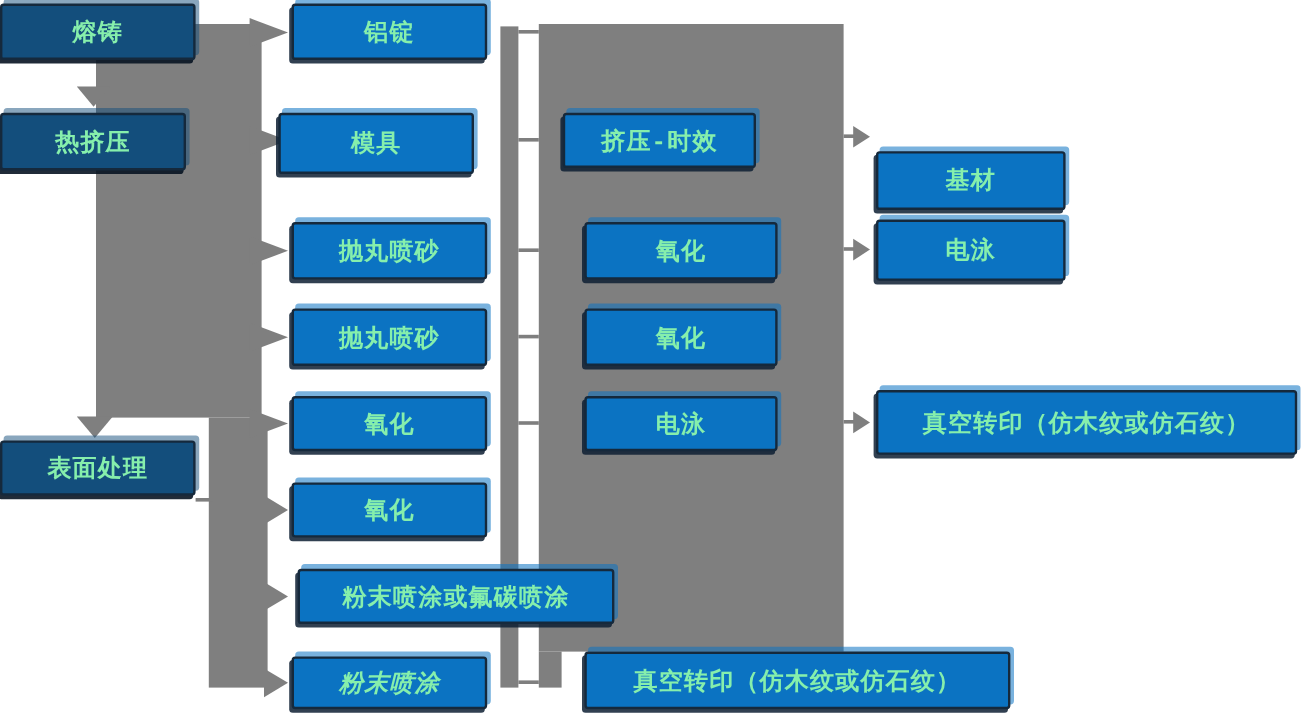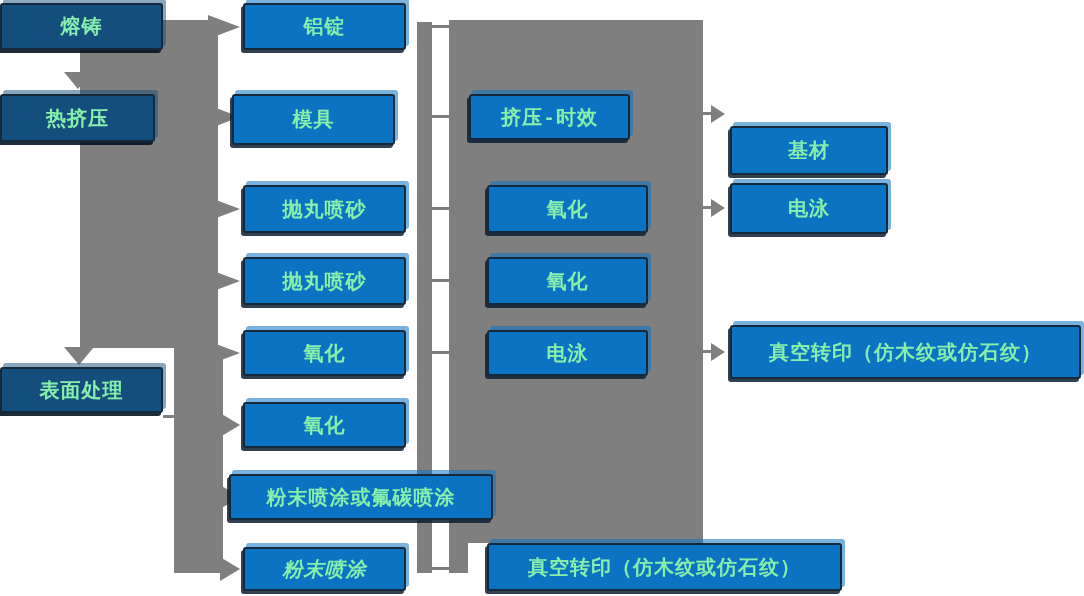--- a/index.html
+++ b/index.html
@@ -103,21 +103,21 @@
   </div>
   <div class="node" style="left:243px;top:257px;width:163px;height:48px;">
     <span>抛丸喷砂</span>
   </div>
   <div class="node" style="left:243px;top:330px;width:163px;height:46px;">
     <span>氧化</span>
   </div>
   <div class="node" style="left:243px;top:402px;width:163px;height:46px;">
     <span>氧化</span>
   </div>
-  <div class="node" style="left:229px;top:474px;width:264px;height:46px;">
+  <div class="node" style="left:248px;top:474px;width:264px;height:46px;">
     <span>粉末喷涂或氟碳喷涂</span>
   </div>
   <div class="node" style="left:243px;top:547px;width:163px;height:44px;font-style:italic;">
     <span>粉末喷涂</span>
   </div>
 
   <div class="node" style="left:469px;top:94px;width:161px;height:46px;font-family:Liberation Mono, monospace;">
     <span>挤压-时效</span>
   </div>
   <div class="node" style="left:487px;top:185px;width:161px;height:48px;">

